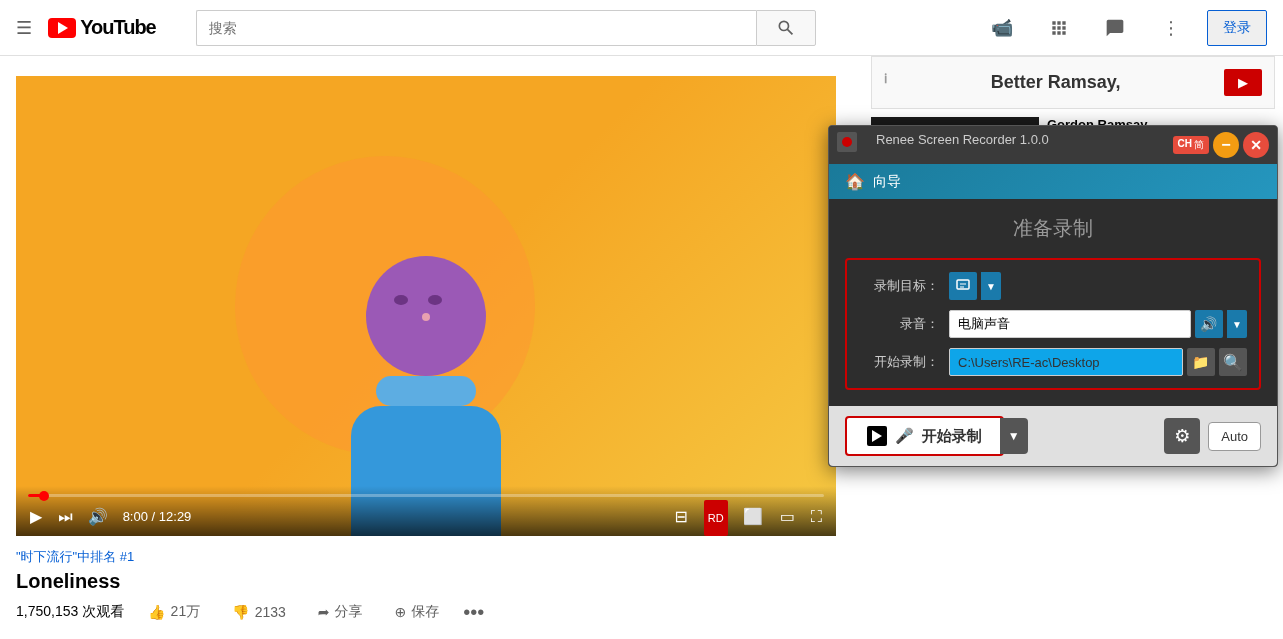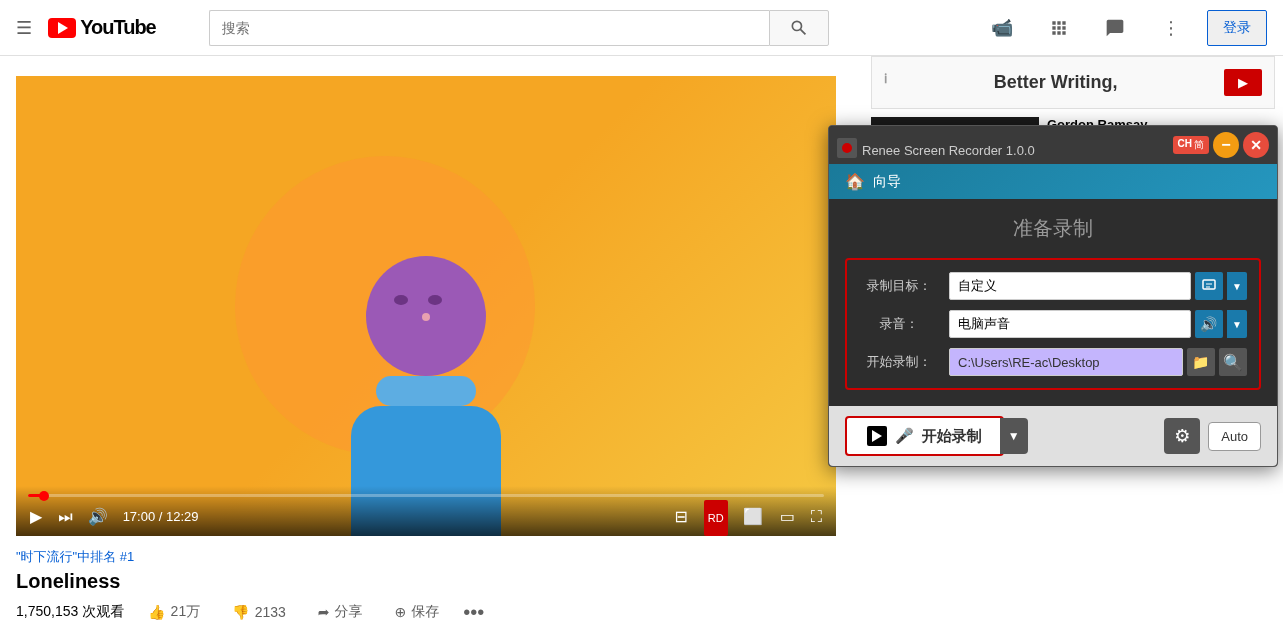--- a/index.html
+++ b/index.html
@@ -10,21 +10,21 @@
       display: flex; align-items: center;
       height: 56px; padding: 0 16px;
       border-bottom: 1px solid #e0e0e0;
       background: #fff; position: relative; z-index: 10;
     }
     .yt-menu-icon { font-size: 18px; color: #606060; cursor: pointer; margin-right: 16px; }
     .yt-logo { display: flex; align-items: center; margin-right: 20px; }
     .yt-logo-icon { width: 28px; height: 20px; background: #ff0000; border-radius: 4px; display: flex; align-items: center; justify-content: center; margin-right: 4px; }
     .yt-logo-play { width: 0; height: 0; border-top: 6px solid transparent; border-bottom: 6px solid transparent; border-left: 10px solid #fff; margin-left: 2px; }
     .yt-logo-text { font-size: 20px; font-weight: bold; color: #030303; letter-spacing: -1px; }
-    .yt-search-bar { display: flex; flex: 1; max-width: 620px; margin: 0 33px; }
+    .yt-search-bar { display: flex; flex: 1; max-width: 620px; margin: 0 20px; }
     .yt-search-input { flex: 1; height: 36px; padding: 0 12px; font-size: 14px; border: 1px solid #ccc; border-right: none; border-radius: 2px 0 0 2px; outline: none; color: #030303; }
     .yt-search-btn { width: 60px; height: 36px; background: #f8f8f8; border: 1px solid #ccc; border-radius: 0 2px 2px 0; cursor: pointer; display: flex; align-items: center; justify-content: center; }
     .yt-search-btn svg { width: 20px; height: 20px; fill: #606060; }
     .yt-header-right { margin-left: auto; display: flex; align-items: center; gap: 16px; }
     .yt-icon-btn { width: 40px; height: 40px; display: flex; align-items: center; justify-content: center; cursor: pointer; color: #606060; font-size: 18px; }
     .yt-login-btn { color: #065fd4; border: 1px solid #065fd4; padding: 8px 15px; border-radius: 2px; font-size: 14px; cursor: pointer; font-weight: 500; }
 
     
     .main-content { display: flex; height: calc(639px - 56px); }
 
@@ -88,46 +88,46 @@
       top: 125px;
       left: 828px;
       width: 450px;
       background: #2d2d2d;
       border: 1px solid #555;
       border-radius: 4px;
       z-index: 1000;
       box-shadow: 0 4px 20px rgba(0,0,0,0.5);
     }
     .dialog-titlebar {
-      display: flex; align-items: flex-end;
+      display: flex; align-items: flex-start;
       background: #3a3a3a;
       padding: 6px 8px;
       border-radius: 4px 4px 0 0;
-      gap: 5px;
+      gap: 19px;
     }
     .dialog-icon { width: 20px; height: 20px; background: #555; border-radius: 2px; display: flex; align-items: center; justify-content: center; }
     .dialog-title-text { flex: 1; font-size: 13px; color: #ccc; }
     .dialog-minimize { width: 26px; height: 26px; background: #f39c12; border-radius: 50%; display: flex; align-items: center; justify-content: center; cursor: pointer; font-size: 16px; color: #fff; border: none; font-weight: bold; line-height: 1; }
     .dialog-close { width: 26px; height: 26px; background: #e74c3c; border-radius: 50%; display: flex; align-items: center; justify-content: center; cursor: pointer; font-size: 14px; color: #fff; border: none; font-weight: bold; }
     
     .dialog-guide-bar { background: linear-gradient(135deg, #1a7a9a, #2596be); padding: 8px 16px; display: flex; align-items: center; gap: 8px; }
     .guide-home-icon { color: #fff; font-size: 16px; }
     .guide-text { color: #fff; font-size: 14px; }
 
     .dialog-body { padding: 16px; background: #2d2d2d; }
     .dialog-status-title { text-align: center; font-size: 20px; color: #999; margin-bottom: 16px; }
     
     .dialog-form { border: 2px solid #cc0000; border-radius: 4px; padding: 12px; background: #2d2d2d; }
     .form-row { display: flex; align-items: center; margin-bottom: 10px; }
-    .form-label { color: #ccc; font-size: 13px; min-width: 80px; text-align: center; margin-right: 10px; }
+    .form-label { color: #ccc; font-size: 13px; min-width: 80px; text-align: right; margin-right: 10px; }
     .form-control { flex: 1; display: flex; align-items: center; gap: 4px; }
     .form-select { flex: 1; background: #fff; border: 1px solid #ccc; padding: 4px 8px; font-size: 13px; height: 28px; border-radius: 2px; cursor: pointer; }
     .form-select-icon { width: 28px; height: 28px; background: #1a7aab; display: flex; align-items: center; justify-content: center; color: #fff; cursor: pointer; border-radius: 2px; font-size: 12px; }
     .form-volume-icon { width: 28px; height: 28px; background: #1a7aab; display: flex; align-items: center; justify-content: center; color: #fff; cursor: pointer; border-radius: 2px; font-size: 14px; }
-    .form-path { flex: 1; background: #c4b5fd; border: 1px solid #ccc; padding: 4px 8px; font-size: 13px; height: 28px; border-radius: 2px; color: #333; }
+    .form-path { flex: 1; background: #0ea5e9; border: 1px solid #ccc; padding: 4px 8px; font-size: 13px; height: 28px; border-radius: 2px; color: #333; }
     .form-folder-icon { width: 28px; height: 28px; background: #555; display: flex; align-items: center; justify-content: center; color: #fff; cursor: pointer; border-radius: 2px; font-size: 14px; }
     .form-search-icon { width: 28px; height: 28px; background: #555; display: flex; align-items: center; justify-content: center; color: #fff; cursor: pointer; border-radius: 2px; font-size: 16px; }
 
     .dialog-footer { background: #e0e0e0; padding: 10px 16px; display: flex; align-items: center; justify-content: space-between; border-radius: 0 0 4px 4px; }
     .start-record-btn { background: #fff; border: 2px solid #cc0000; border-radius: 4px; padding: 8px 20px; display: flex; align-items: center; gap: 8px; cursor: pointer; font-size: 15px; font-weight: bold; color: #333; }
     .record-btn-icon { width: 20px; height: 20px; background: #000; border-radius: 2px; display: flex; align-items: center; justify-content: center; }
     .record-btn-icon-inner { width: 0; height: 0; border-top: 6px solid transparent; border-bottom: 6px solid transparent; border-left: 10px solid #fff; }
     .start-record-dropdown { width: 28px; height: 36px; background: #555; border: none; cursor: pointer; border-radius: 0 4px 4px 0; display: flex; align-items: center; justify-content: center; color: #fff; font-size: 12px; margin-left: -4px; }
     .settings-icon-btn { width: 36px; height: 36px; background: #555; border: none; border-radius: 4px; cursor: pointer; display: flex; align-items: center; justify-content: center; color: #fff; font-size: 18px; }
     .auto-btn { background: #fff; border: 1px solid #999; padding: 6px 12px; border-radius: 4px; cursor: pointer; font-size: 13px; color: #333; text-align: right; }
@@ -257,21 +257,21 @@
           <div class="progress-bar">
             <div class="progress-fill">
               <div class="progress-dot"></div>
             </div>
           </div>
           <div class="controls-row">
             <button class="ctrl-btn">▶</button>
             <button class="ctrl-btn">⏭</button>
             <button class="ctrl-btn">🔊</button>
             <span class="time-display">
-              <span>17:00</span>
+              <span>8:00</span>
               <span> / </span>
               <span>12:29</span>
             </span>
             <div class="ctrl-right">
               <button class="ctrl-btn">⊟</button>
               <button class="ctrl-btn" style="position:relative;">
                 <span class="ctrl-badge">RD</span>
               </button>
               <button class="ctrl-btn">⬜</button>
               <button class="ctrl-btn">▭</button>
@@ -305,21 +305,21 @@
         </button>
         <button class="more-btn">•••</button>
       </div>
     </div>
   </div>
 
   <div class="right-sidebar">
 
     <div class="ad-banner">
       <span style="font-size:13px;color:#999;align-self:flex-start;">ℹ</span>
-      <span style="flex:1;text-align:center;">Better Writing,</span>
+      <span style="flex:1;text-align:center;">Better Ramsay,</span>
       <button class="ad-cta" style="background:#cc0000;color:#fff;padding:6px 14px;border:none;border-radius:2px;cursor:pointer;font-size:13px;">▶</button>
     </div>
 
     <div class="rec-video">
       <div class="rec-thumbnail-wrap">
         <div class="rec-thumbnail">
           <div class="thumb-gordon-bg">
             <div class="gordon-label">GORDON<br>RAMSAY</div>
 
             <div style="width:80px;height:80px;background:linear-gradient(135deg,#555,#333);border-radius:50% 50% 0 0;margin-bottom:0;opacity:0.8;"></div>
@@ -392,21 +392,20 @@
   </div>
 
   <div class="dialog-body">
     <div class="dialog-status-title">准备录制</div>
 
     <div class="dialog-form">
 
       <div class="form-row">
         <label class="form-label">录制目标：</label>
         <div class="form-control">
-          <input class="form-select" type="text" readonly="" value="自定义" style="">
           <div class="form-select-icon">
             <svg width="14" height="14" viewBox="0 0 14 14" fill="white">
                 <rect width="12" height="9" x="1" y="1" rx="1" fill="none" stroke="white" stroke-width="1.5"></rect>
                 <path d="M4 5h6M4 8h4" stroke="white" stroke-width="1.2"></path>
               </svg>
           </div>
           <div style="width:20px;height:28px;background:#1a7aab;display:flex;align-items:center;justify-content:center;color:#fff;cursor:pointer;border-radius:0 2px 2px 0;font-size:10px;">▼</div>
         </div>
       </div>
 

